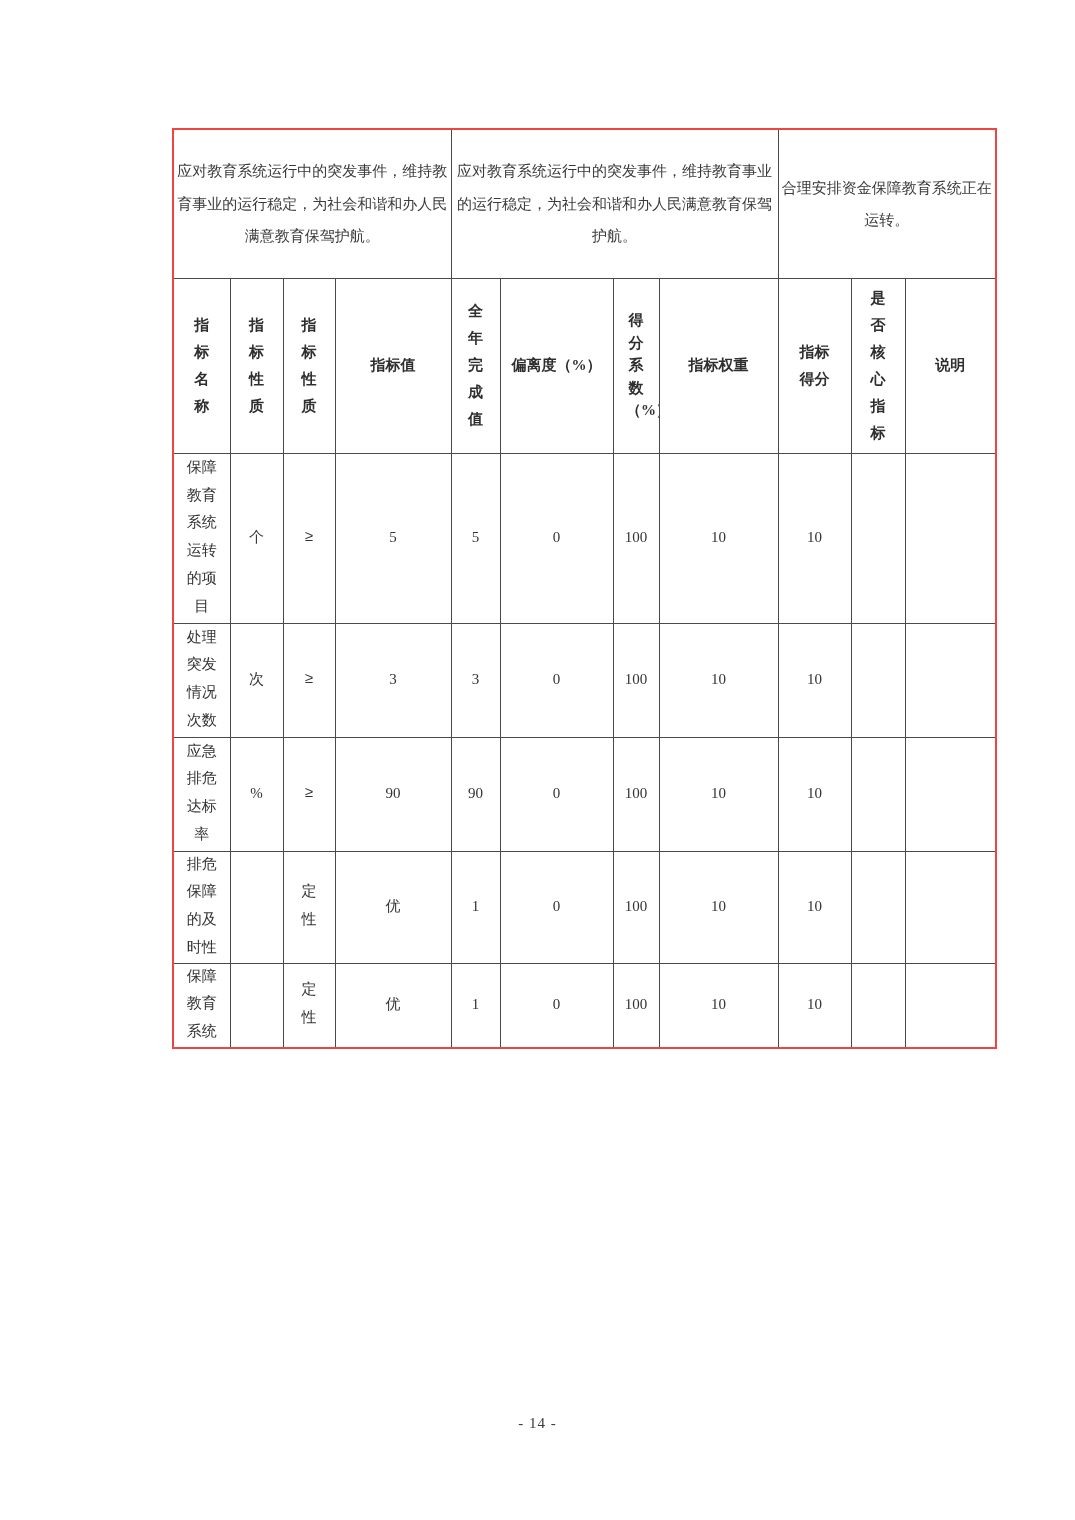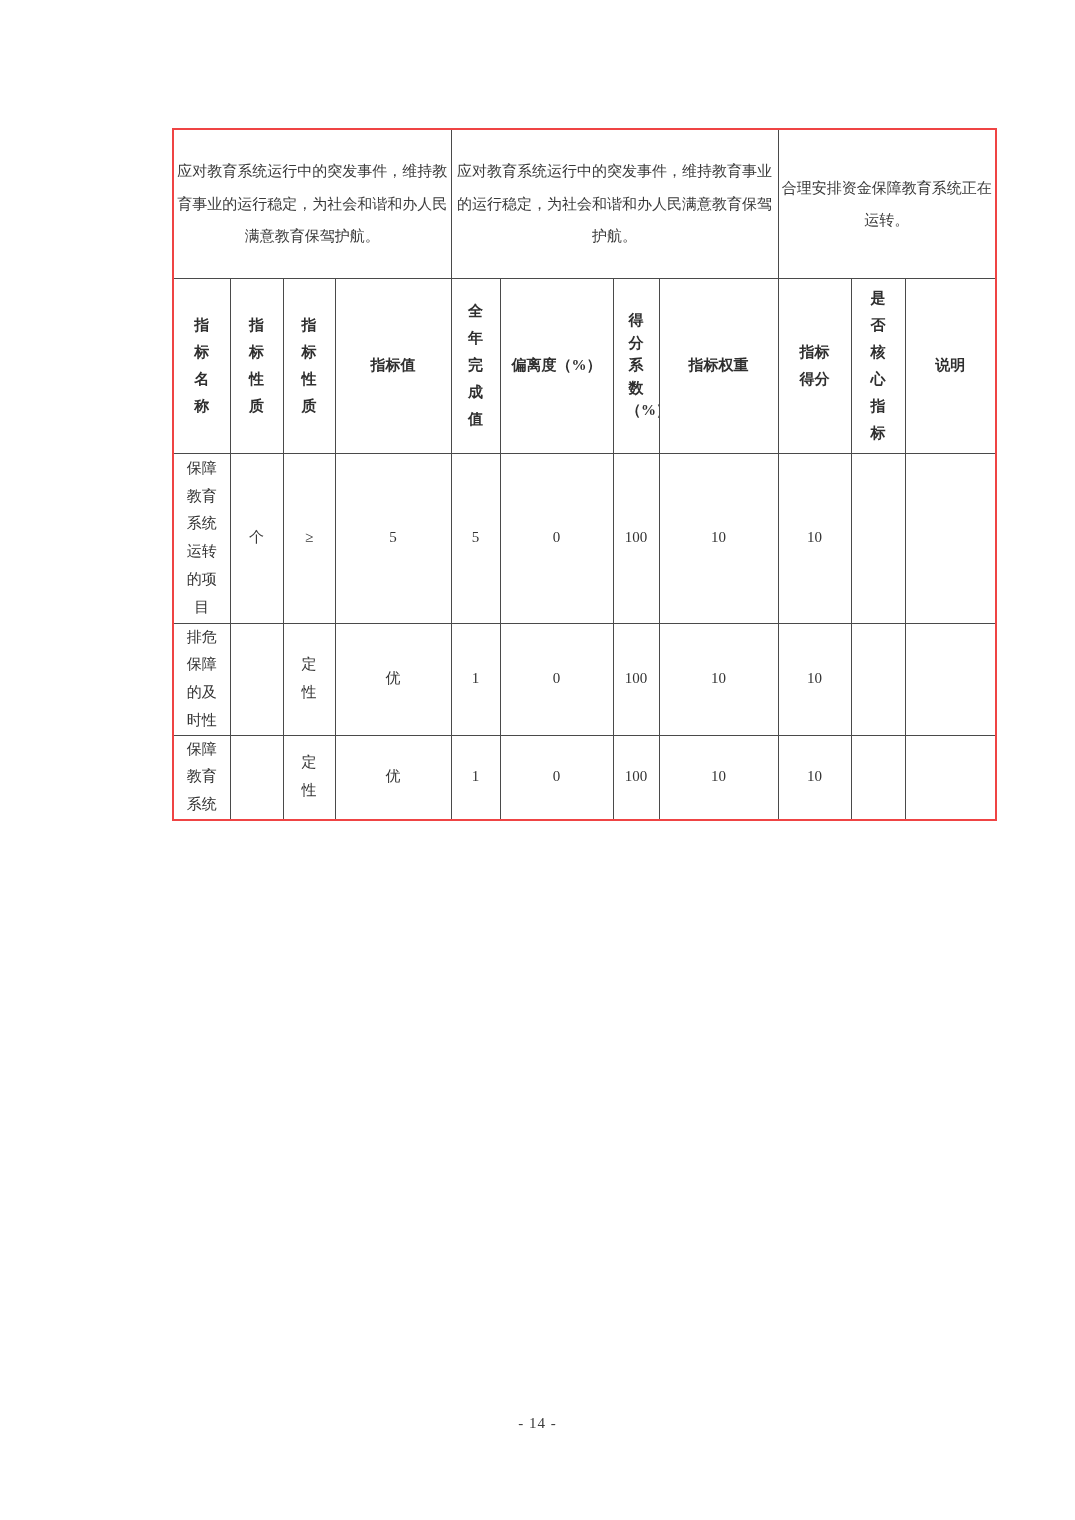--- a/index.html
+++ b/index.html
@@ -62,20 +62,21 @@
   
   td.data{
     font-size:15px;
     line-height:1.85;
     color:#333333;
   }
   td.data .vtxt{
     margin:0 auto;
     word-break:break-all;
     text-align:center;
+    font-family:Liberation Mono, monospace;
   }
   td.data .namew{width:32px;}
   td.data .natw{width:17px;}
   .page-number{
     position:absolute;
     left:0;
     right:0;
     top:1415px;
     text-align:center;
     font-size:15px;
@@ -156,23 +157,57 @@
       <td class="data">5</td>
       <td class="data">5</td>
       <td class="data">0</td>
       <td class="data">100</td>
       <td class="data">10</td>
       <td class="data">10</td>
       <td class="data"></td>
       <td class="data"></td>
     </tr>
 
-
-
-
+    <tr style="height:114px">
+      <td class="data">
+            <div class="vtxt namew">处理突发情况次数</div>
+          </td>
+      <td class="data">次</td>
+      <td class="data">
+            <div class="vtxt natw">≥</div>
+          </td>
+      <td class="data">3</td>
+      <td class="data">3</td>
+      <td class="data">0</td>
+      <td class="data">100</td>
+      <td class="data">10</td>
+      <td class="data">10</td>
+      <td class="data"></td>
+      <td class="data"></td>
+    </tr>
+
+
+
+    <tr style="height:114px">
+      <td class="data">
+            <div class="vtxt namew">应急排危达标率</div>
+          </td>
+      <td class="data">%</td>
+      <td class="data">
+            <div class="vtxt natw">≥</div>
+          </td>
+      <td class="data">90</td>
+      <td class="data">90</td>
+      <td class="data">0</td>
+      <td class="data">100</td>
+      <td class="data">10</td>
+      <td class="data">10</td>
+      <td class="data"></td>
+      <td class="data"></td>
+    </tr>
 
     <tr style="height:112px">
       <td class="data">
             <div class="vtxt namew">排危保障的及时性</div>
           </td>
       <td class="data"></td>
       <td class="data">
             <div class="vtxt natw">定性</div>
           </td>
       <td class="data">优</td>

